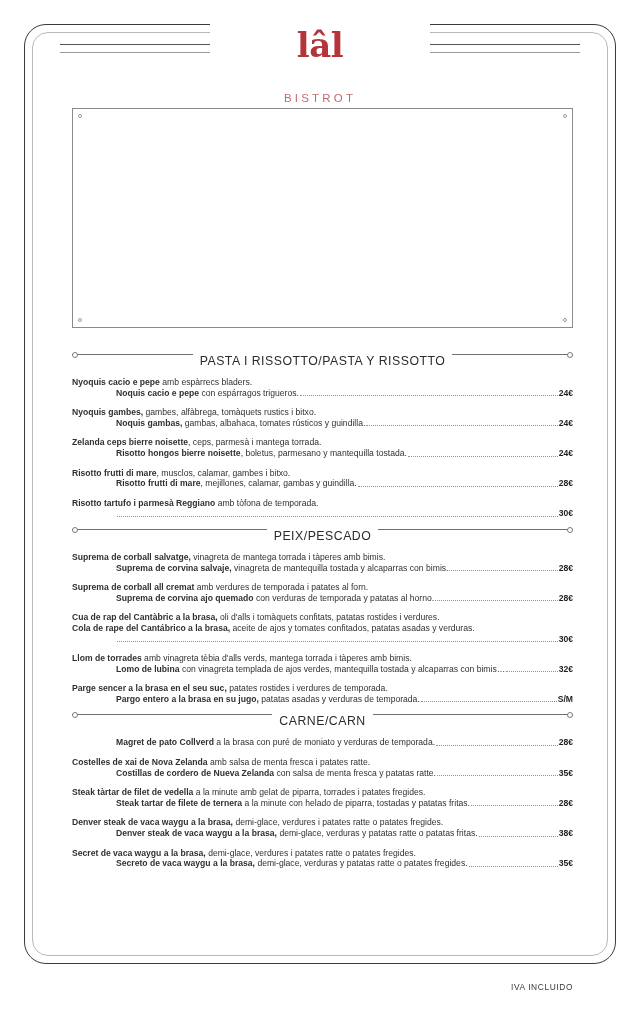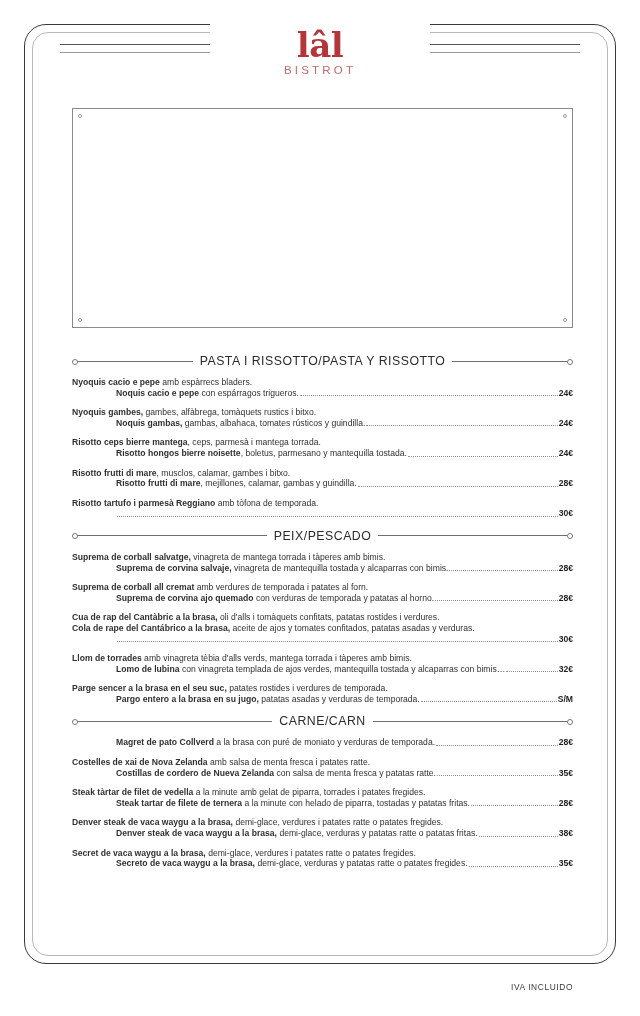--- a/index.html
+++ b/index.html
@@ -35,20 +35,21 @@
     position: absolute;
     left: 0; right: 0; top: 24px;
     display: flex;
     flex-direction: column;
     align-items: center;
     z-index: 4;
     background: #ffffff;
     padding: 4px 0 2px 0;
     width: 220px;
     margin: 0 auto;
+    gap: 28px;
   }
   .logo-row {
     display: flex;
     align-items: center;
     justify-content: center;
     width: 100%;
   }
   .logo-word {
     font-family: "DejaVu Serif", serif;
     font-weight: 700;
@@ -102,21 +103,20 @@
   }
   .cd-tl { left: 5px; top: 5px; }
   .cd-tr { right: 5px; top: 5px; }
   .cd-bl { left: 5px; bottom: 5px; }
   .cd-br { right: 5px; bottom: 5px; }
 
   
   .section { margin-bottom: 2px; }
   .sec-head {
     display: flex;
-    align-items: center;
     gap: 0;
     margin: 10px 0 9px 0;
   }
   .sec-line {
     flex: 1 1 auto;
     height: 1px;
     background: #6f6f6f;
     position: relative;
   }
   .sec-line::before {
@@ -235,21 +235,21 @@
             <span class="txt"><span class="nm">Nyoquis gambes,</span><span> gambes, alfàbrega, tomàquets rustics i bitxo.</span></span>
           </div>
           <div class="line es priced">
             <span class="txt"><span class="nm">Noquis gambas,</span><span> gambas, albahaca, tomates rústicos y guindilla.</span></span>
             <span class="leader"></span>
             <span class="price">24€</span>
           </div>
         </div>
         <div class="item">
           <div class="line ca">
-            <span class="txt"><span class="nm">Risotto ceps bierre mantega</span><span>, ceps, parmesà i mantega torrada.</span></span>
+            <span class="txt"><span class="nm">Zelanda ceps bierre noisette</span><span>, ceps, parmesà i mantega torrada.</span></span>
           </div>
           <div class="line es priced">
             <span class="txt"><span class="nm">Risotto hongos bierre noisette</span><span>, boletus, parmesano y mantequilla tostada.</span></span>
             <span class="leader"></span>
             <span class="price">24€</span>
           </div>
         </div>
         <div class="item">
           <div class="line ca">
             <span class="txt"><span class="nm">Risotto frutti di mare</span><span>, musclos, calamar, gambes i bitxo.</span></span>

